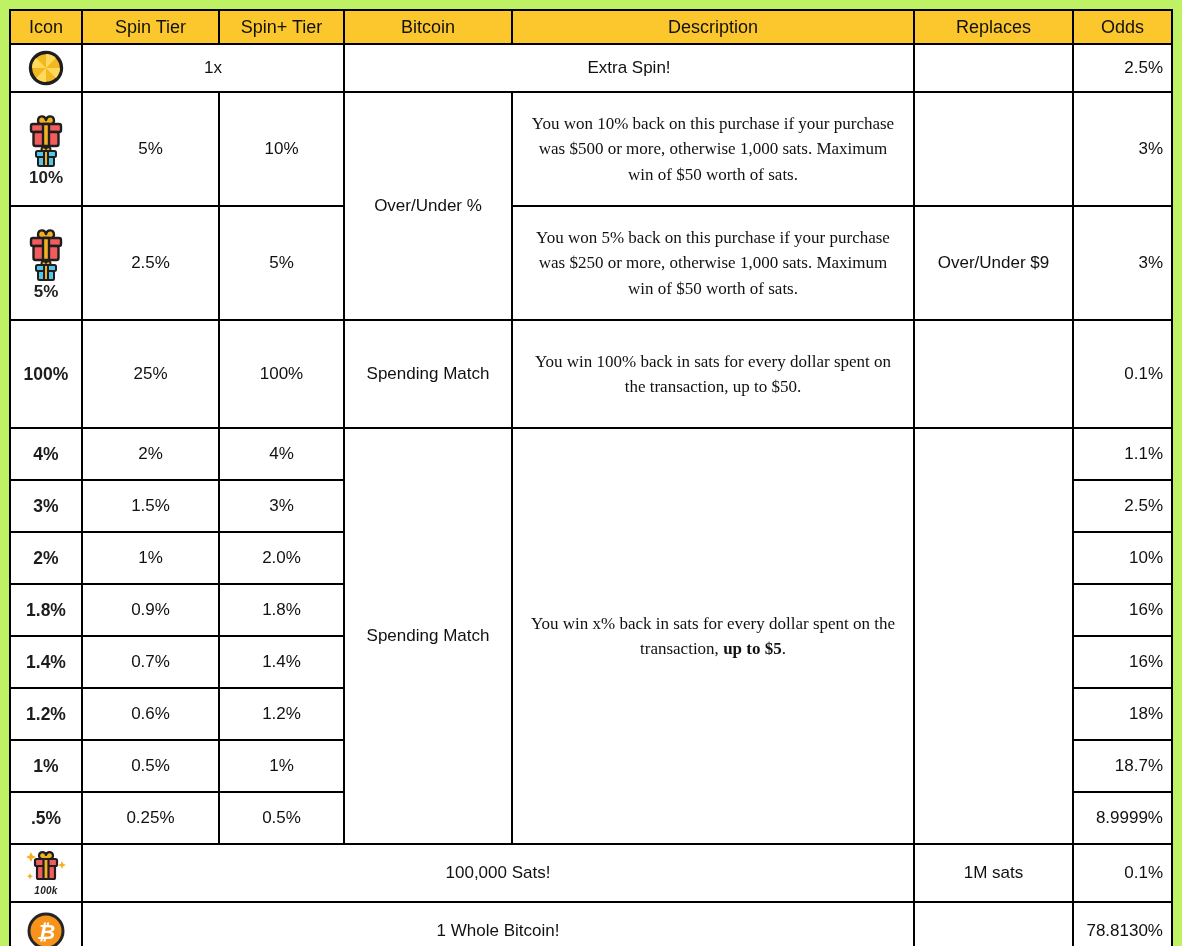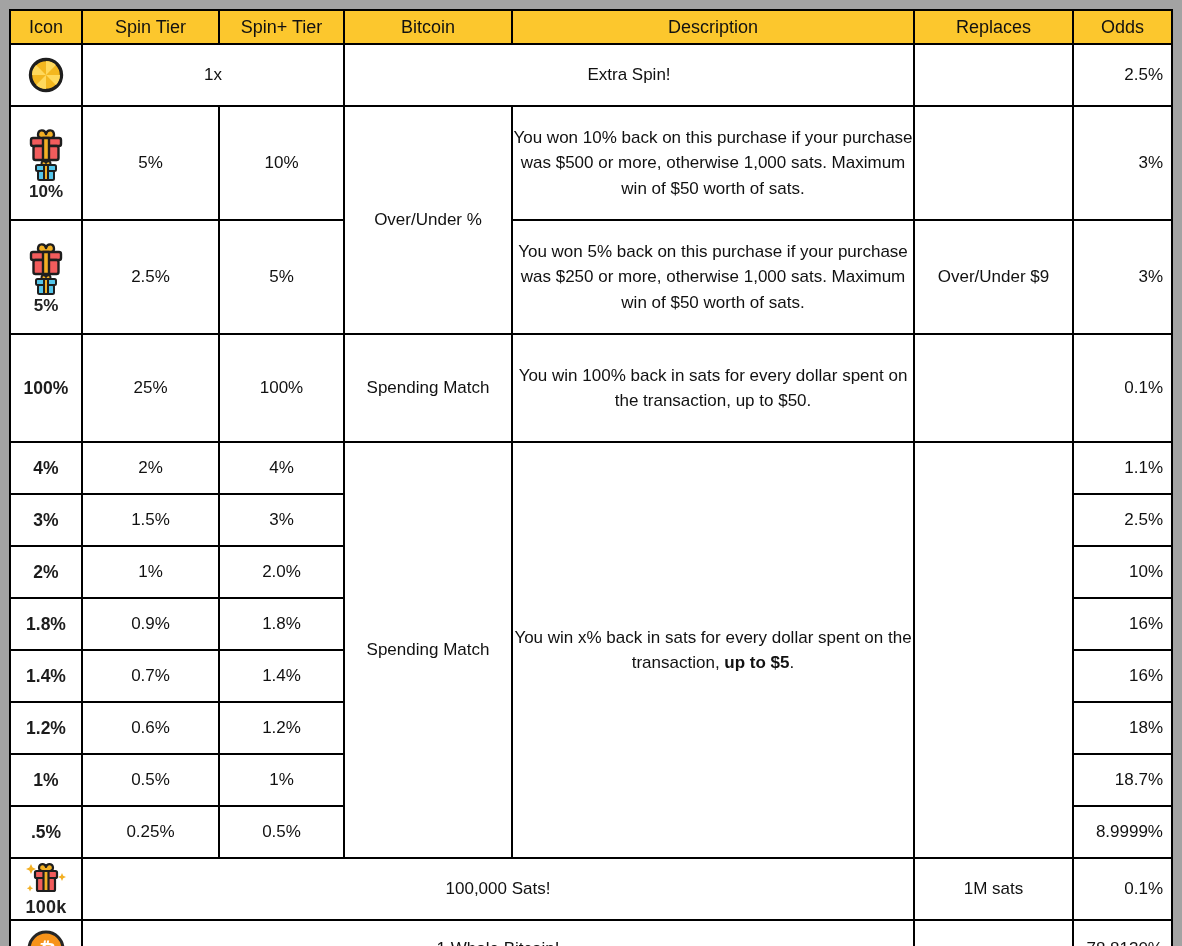--- a/index.html
+++ b/index.html
@@ -1,20 +1,20 @@
 <!DOCTYPE html>
 <html><head>
 <meta charset="utf-8">
 <style>
   * { box-sizing: border-box; margin: 0; padding: 0; }
   html,body { background:#ffffff; }
   body { font-family: "Liberation Sans", sans-serif; color:#111; }
   .frame {
     width: 1182px; height: 946px;
-    background: #a3a3a3;
+    background: #bef264;
     padding: 9px;
   }
   table {
     width: 100%; height: 100%;
     border-collapse: collapse;
     table-layout: fixed;
     background: #fff;
   }
   th, td {
     border: 2px solid #000;
@@ -31,34 +31,34 @@
   
   col.c-icon     { width: 72px; }
   col.c-spin     { width: 137px; }
   col.c-spinplus { width: 125px; }
   col.c-category { width: 168px; }
   col.c-desc     { width: 402px; }
   col.c-replaces { width: 159px; }
   col.c-odds     { width: 99px; }
   
   tr.rh  { height: 34px; }
-  tr.r1  { height: 62px; }
+  tr.r1  { height: 48px; }
   tr.r2  { height: 114px; }
   tr.r3  { height: 114px; }
   tr.r4  { height: 108px; }
   tr.rt  { height: 52px; }
   tr.r13 { height: 58px; }
   tr.r14 { height: 58px; }
 
   td.odds { text-align: right; padding-right: 8px; }
-  td.desc { padding: 0 0; line-height: 1.5; }
+  td.desc { padding: 0 12px; line-height: 1.5; font-family: Liberation Serif, serif; }
   td.iconcell { padding: 2px 0; }
   .icon-stack { display: flex; flex-direction: column; align-items: center; justify-content: center; gap: 1px; }
   .icon-label { font-weight: 700; font-size: 17px; color: #222; line-height: 1.05; }
-  .icon-label.small { font-size: 18px; letter-spacing: 0.3px; }
+  .icon-label.small { font-size: 10px; letter-spacing: 0.3px; font-style: italic; }
   td.boldpct { font-weight: 700; font-size: 17.5px; color:#1c1c1c; }
   b { font-weight: 700; text-align: right; }
 </style>
 </head>
 <body>
 
 <div class="frame">
 <table>
   <colgroup>
     <col class="c-icon">

